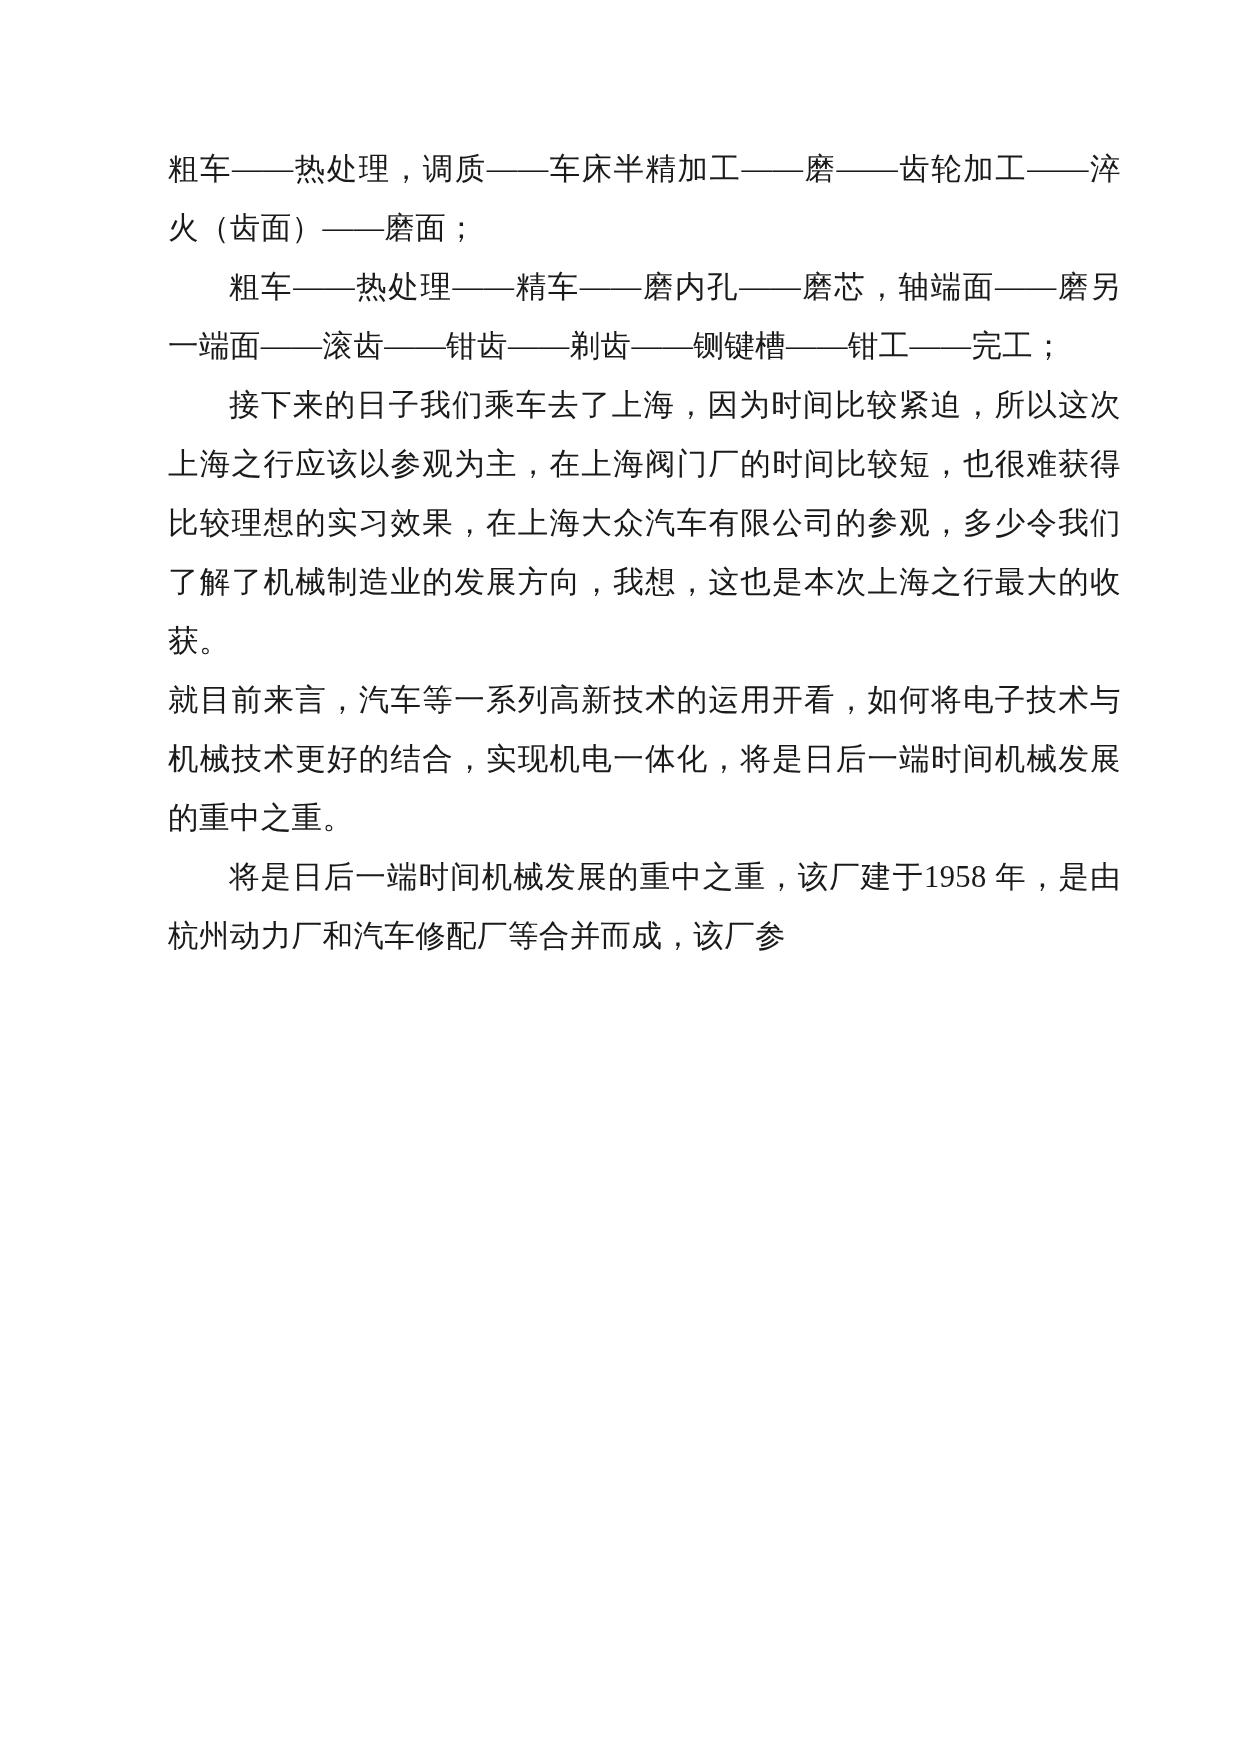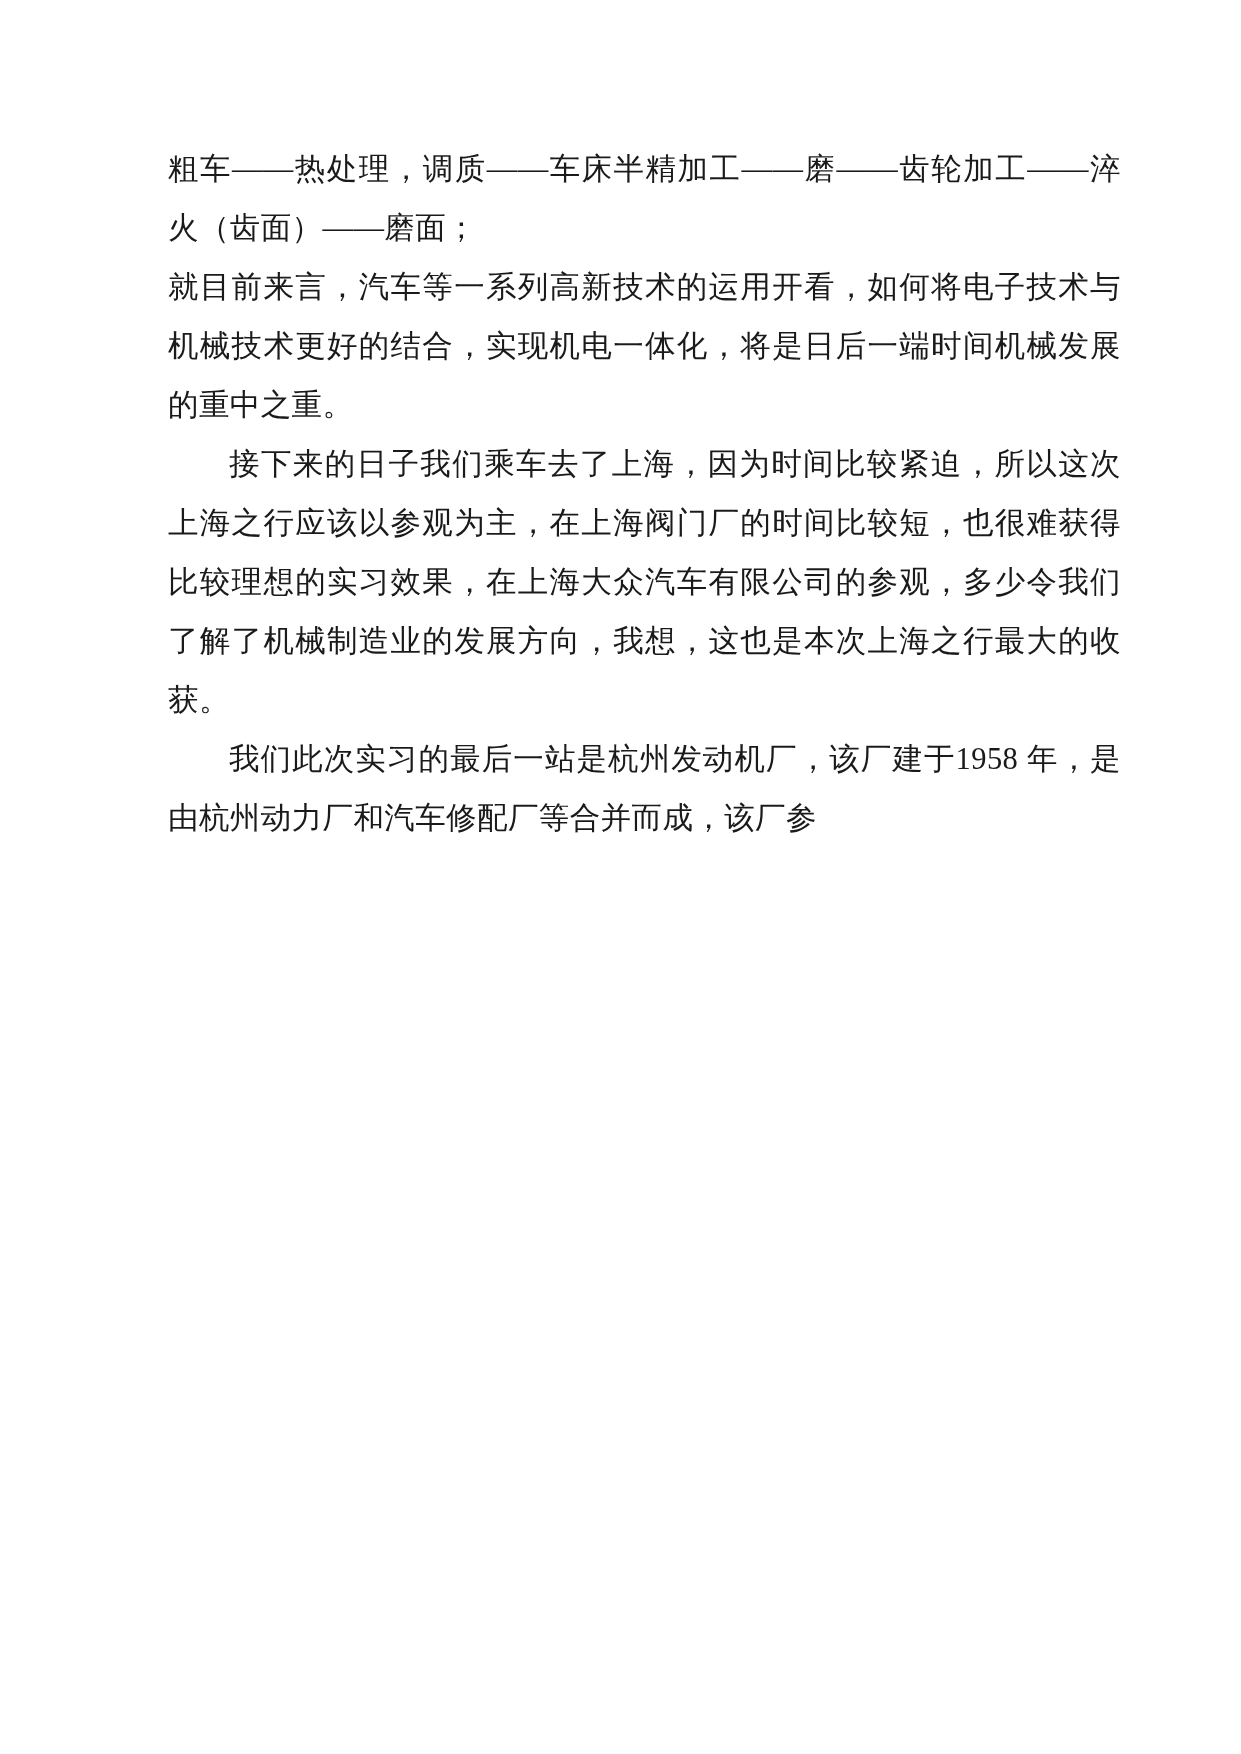--- a/index.html
+++ b/index.html
@@ -35,17 +35,18 @@
   .para.indent {
     text-indent: 2em;
   }
 </style>
 </head>
 <body>
 
 <div class="page">
   <div class="doc-body">
     <p class="para">粗车——热处理，调质——车床半精加工——磨——齿轮加工——淬火（齿面）——磨面；</p>
+    <p class="para indent">粗车——热处理——精车——磨内孔——磨芯，轴端面——磨另一端面——滚齿——钳齿——剃齿——铡键槽——钳工——完工；</p>
+    <p class="para indent">接下来的日子我们乘车去了上海，因为时间比较紧迫，所以这次上海之行应该以参观为主，在上海阀门厂的时间比较短，也很难获得比较理想的实习效果，在上海大众汽车有限公司的参观，多少令我们了解了机械制造业的发展方向，我想，这也是本次上海之行最大的收获。</p>
     <p class="para">就目前来言，汽车等一系列高新技术的运用开看，如何将电子技术与机械技术更好的结合，实现机电一体化，将是日后一端时间机械发展的重中之重。</p>
-    <p class="para indent">接下来的日子我们乘车去了上海，因为时间比较紧迫，所以这次上海之行应该以参观为主，在上海阀门厂的时间比较短，也很难获得比较理想的实习效果，在上海大众汽车有限公司的参观，多少令我们了解了机械制造业的发展方向，我想，这也是本次上海之行最大的收获。</p>
-    <p class="para indent">我们此次实习的最后一站是杭州发动机厂，该厂建于1958 年，是由杭州动力厂和汽车修配厂等合并而成，该厂参</p>
+    <p class="para indent">将是日后一端时间机械发展的重中之重，该厂建于1958 年，是由杭州动力厂和汽车修配厂等合并而成，该厂参</p>
   </div>
 </div>
 
 </body></html>

